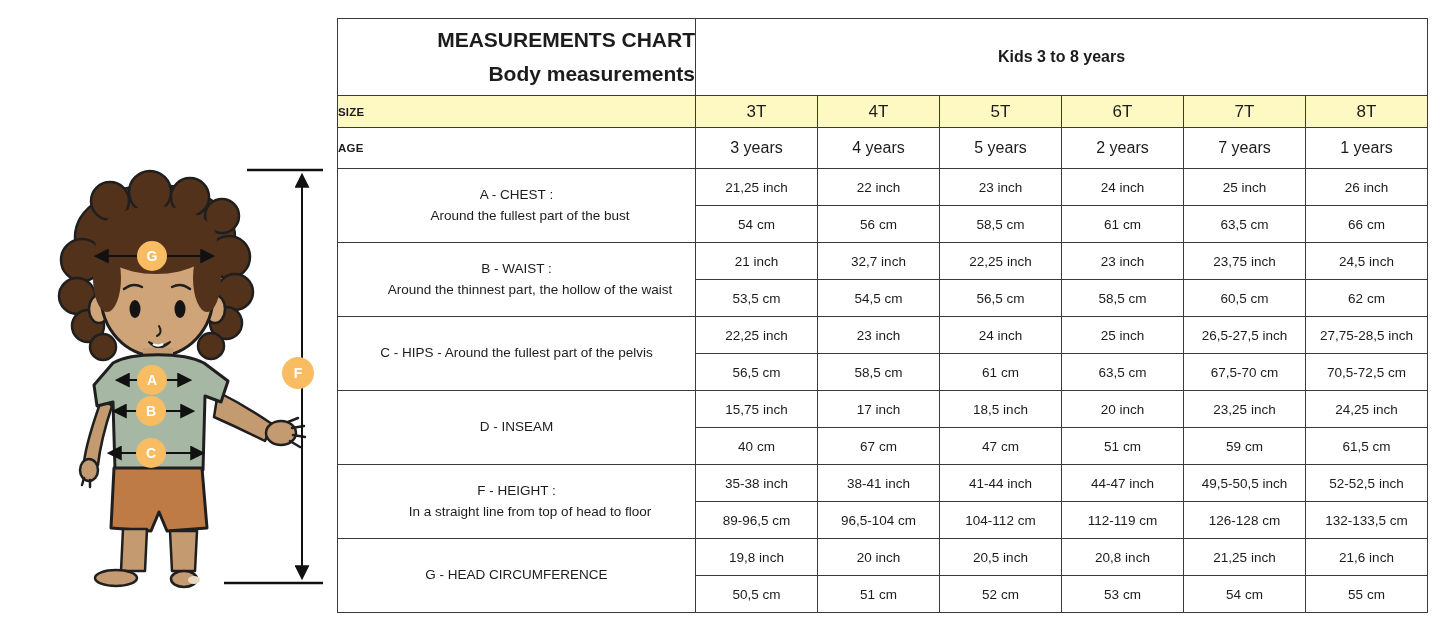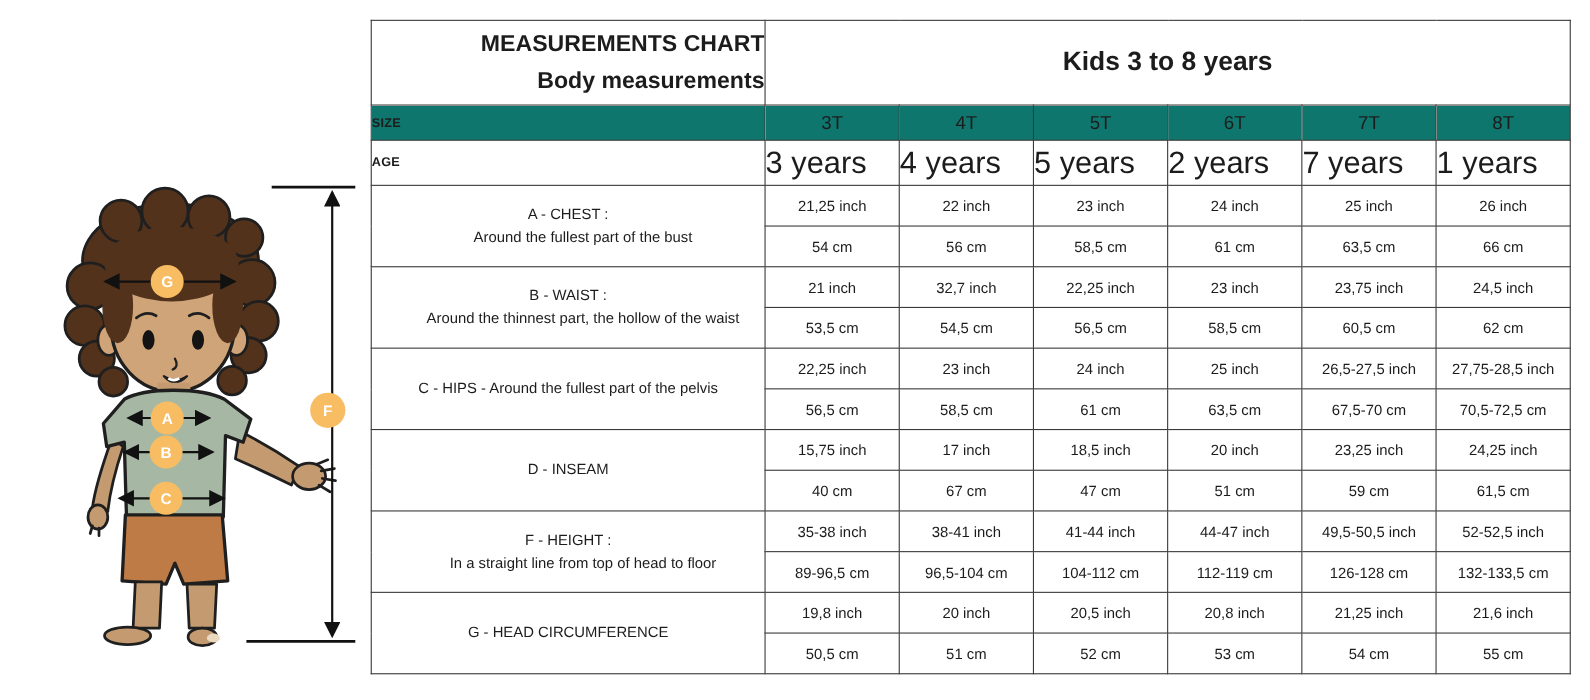--- a/index.html
+++ b/index.html
@@ -12,26 +12,26 @@
   
   table.chart{
     position:absolute;left:337px;top:18px;border-collapse:collapse;table-layout:fixed;
     background:#fff;
   }
   table.chart td{border:1px solid #3a3a3a;padding:0;vertical-align:middle;overflow:hidden;}
   col.c-label{width:358px;}
   col.c-size{width:122px;}
   .row-head td{height:76px;}
   .head-left{text-align:right;font-weight:bold;font-size:21px;line-height:1.6;}
-  .head-right{text-align:center;font-weight:bold;font-size:24px;}
-  .row-size td{background:#0f766e;height:31px;}
+  .head-right{text-align:center;font-weight:bold;font-size:16px;}
+  .row-size td{background:#fef9c3;height:31px;}
   .lbl-small{font-weight:bold;font-size:11.5px;text-align:left;padding-left:11px;letter-spacing:.2px;}
   .size-cell{font-weight:normal;font-size:17px;text-align:center;}
   .row-age td{height:40px;}
-  .age-cell{font-size:28px;font-weight:400;}
+  .age-cell{font-size:16px;text-align:center;font-weight:400;}
   .val-cell{font-size:13.5px;text-align:center;height:36px;}
   .m-label{font-size:13.5px;text-align:center;padding:4px 6px 4px 11px;line-height:1.55;}
   .m-sub{padding-left:27px;}
 </style>
 </head>
 <body>
 
 <div id="stage">
 
   <div id="figure-wrap">

